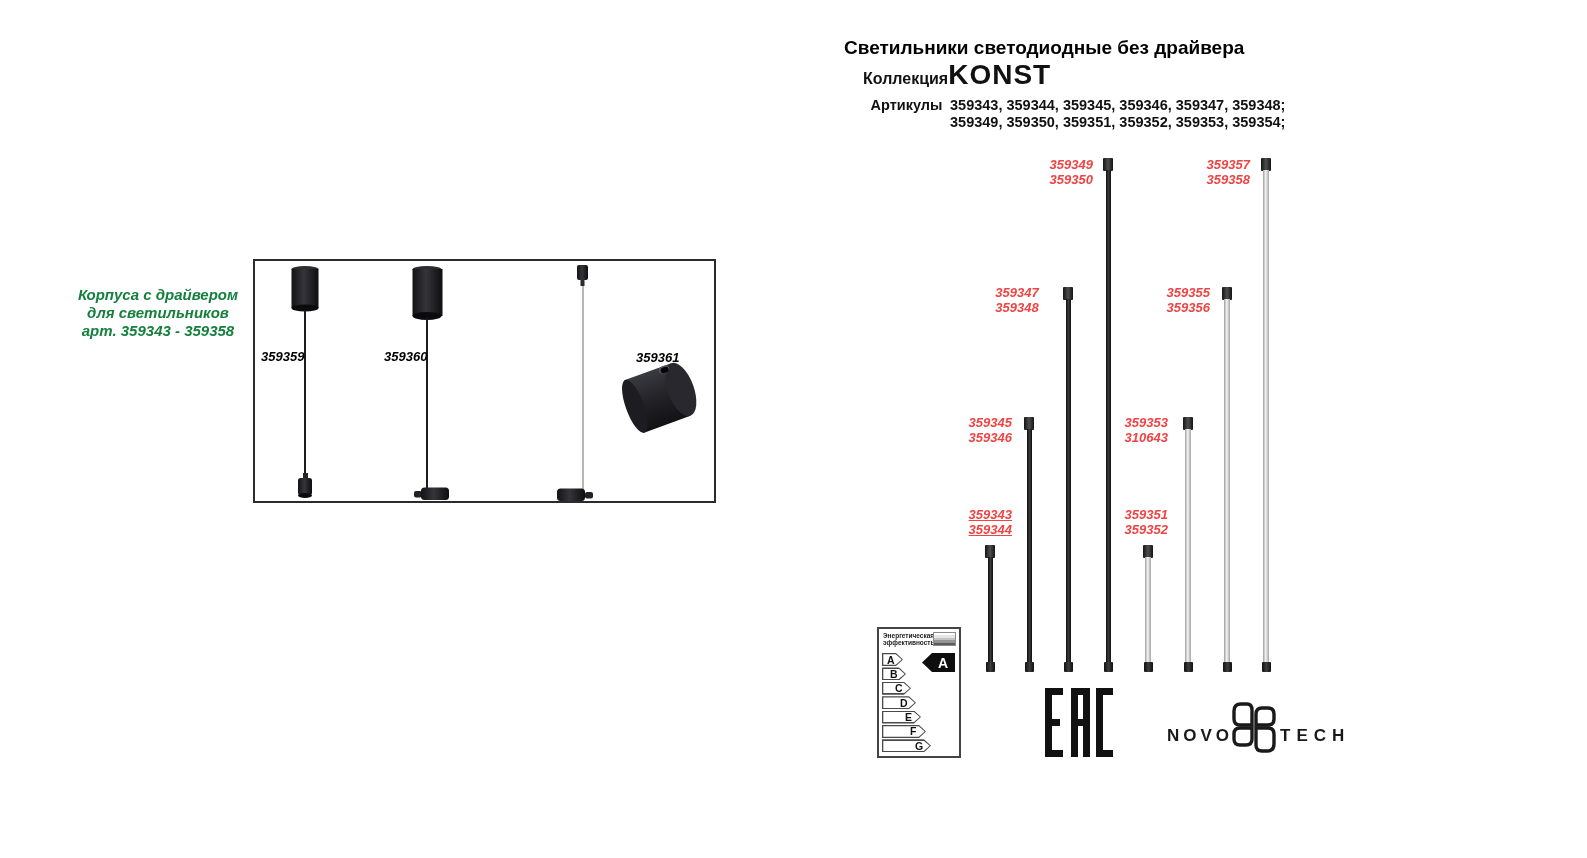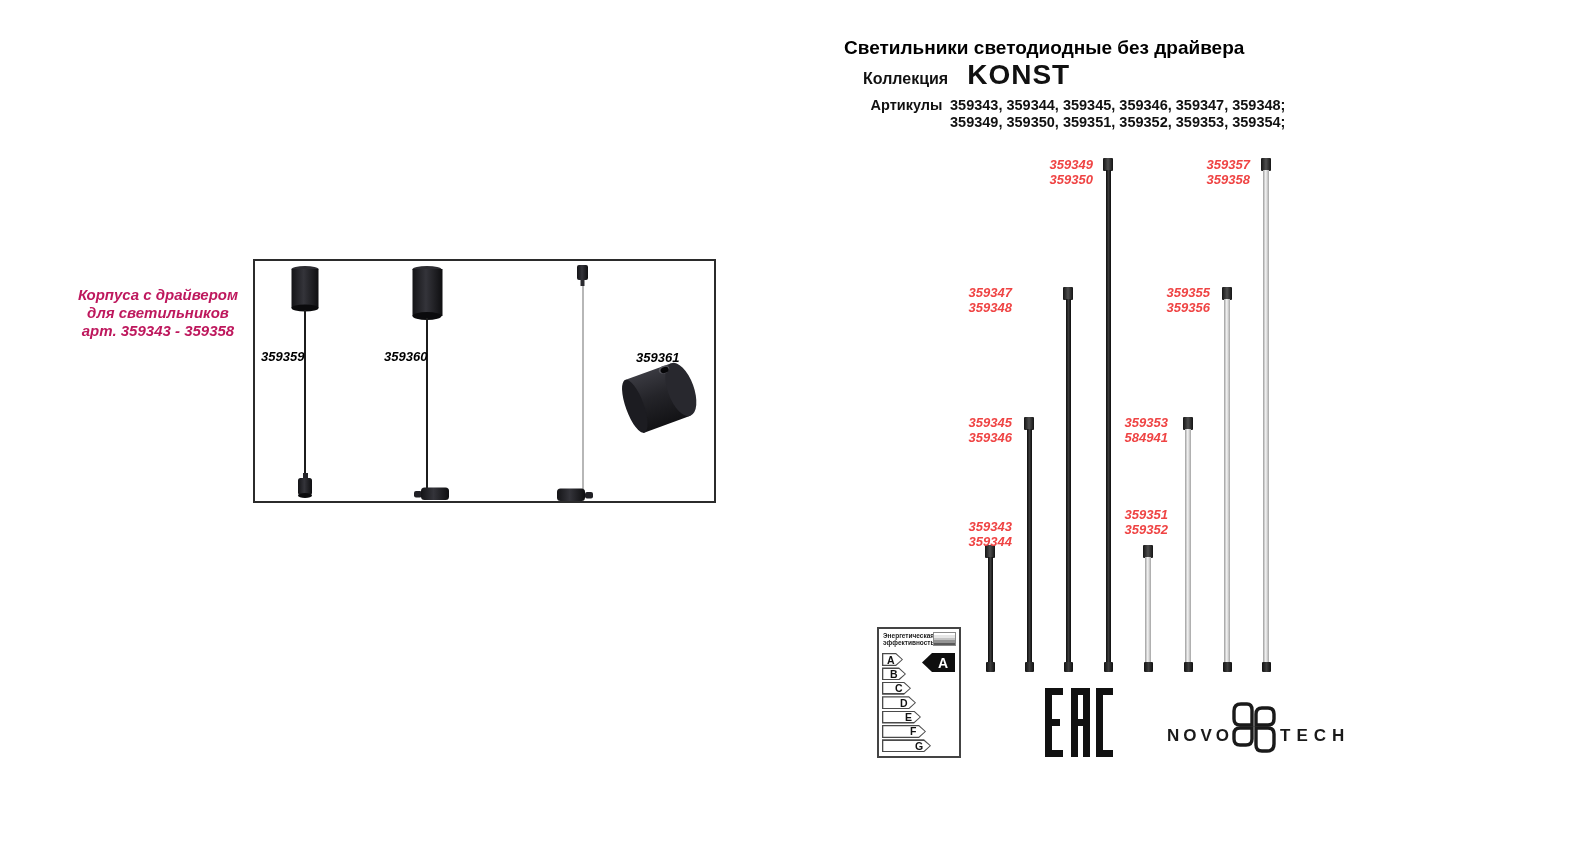--- a/index.html
+++ b/index.html
@@ -5,35 +5,35 @@
   html,body{margin:0;padding:0;}
   body{
     width:1587px;height:858px;position:relative;background:#ffffff;
     font-family:"Liberation Sans", sans-serif;color:#111;overflow:hidden;
   }
   .abs{position:absolute;}
 
   
   .left-caption{
     left:58px;top:286px;width:200px;text-align:center;
-    font-size:15px;font-weight:bold;font-style:italic;line-height:18px;color:#be185d;
+    font-size:15px;font-weight:bold;font-style:italic;line-height:18px;color:#15803d;
   }
   .products-box{
     left:253px;top:259px;width:463px;height:244px;
     border:2px solid #2b2b2b;box-sizing:border-box;background:#fff;
   }
   .lamp-label{
     font-size:13px;font-weight:bold;font-style:italic;color:#000;
   }
   .cord-dark{width:2px;background:#1c1c1c;}
   .cord-light{width:2px;background:#b7b7b7;}
 
   
   .main-title{left:844px;top:37px;font-size:19px;font-weight:bold;color:#000;white-space:nowrap;}
-  .collection-row{left:863px;top:59px;display:flex;align-items:baseline;gap:19px;}
+  .collection-row{left:863px;top:59px;display:flex;align-items:baseline;gap:0;}
   .collection-label{font-size:16px;font-weight:bold;}
   .collection-name{font-size:28px;font-weight:bold;letter-spacing:1px;}
   .articles-row{left:863px;top:97px;display:flex;font-size:14.5px;font-weight:bold;line-height:17px;}
   .articles-label{width:87px;text-align:center;}
   .articles-lines div{white-space:nowrap;}
 
   
   .tube-label{
     position:absolute;text-align:right;font-size:13px;font-weight:bold;font-style:italic;
     line-height:15px;color:#ef4444;width:70px;
@@ -155,35 +155,35 @@
   <div class="articles-lines">
     <div>359343, 359344, 359345, 359346, 359347, 359348;</div>
     <div>359349, 359350, 359351, 359352, 359353, 359354;</div>
   </div>
 </div>
 
 <div id="tubes-layer">
     <div style="position: absolute; left: 985px; top: 545px; width: 10px; height: 13px; background: linear-gradient(90deg, rgb(20, 20, 20), rgb(78, 78, 78) 50%, rgb(20, 20, 20)); border-radius: 1px;"></div>
     <div style="position: absolute; left: 987.5px; top: 557px; width: 5px; height: 106px; background: linear-gradient(90deg, rgb(12, 12, 12), rgb(58, 58, 58) 50%, rgb(12, 12, 12));"></div>
     <div style="position: absolute; left: 985.5px; top: 662px; width: 9px; height: 10px; background: linear-gradient(90deg, rgb(16, 16, 16), rgb(60, 60, 60) 50%, rgb(16, 16, 16)); border-radius: 1px;"></div>
-    <div class="tube-label" style="left: 942px; top: 519px;">
+    <div class="tube-label" style="left: 942px; top: 507px; text-decoration: underline;">
       <div>359343</div>
       <div>359344</div>
     </div>
     <div style="position: absolute; left: 1024px; top: 417px; width: 10px; height: 13px; background: linear-gradient(90deg, rgb(20, 20, 20), rgb(78, 78, 78) 50%, rgb(20, 20, 20)); border-radius: 1px;"></div>
     <div style="position: absolute; left: 1026.5px; top: 429px; width: 5px; height: 234px; background: linear-gradient(90deg, rgb(12, 12, 12), rgb(58, 58, 58) 50%, rgb(12, 12, 12));"></div>
     <div style="position: absolute; left: 1024.5px; top: 662px; width: 9px; height: 10px; background: linear-gradient(90deg, rgb(16, 16, 16), rgb(60, 60, 60) 50%, rgb(16, 16, 16)); border-radius: 1px;"></div>
     <div class="tube-label" style="left: 942px; top: 415px;">
       <div>359345</div>
       <div>359346</div>
     </div>
     <div style="position: absolute; left: 1063px; top: 287px; width: 10px; height: 13px; background: linear-gradient(90deg, rgb(20, 20, 20), rgb(78, 78, 78) 50%, rgb(20, 20, 20)); border-radius: 1px;"></div>
     <div style="position: absolute; left: 1065.5px; top: 299px; width: 5px; height: 364px; background: linear-gradient(90deg, rgb(12, 12, 12), rgb(58, 58, 58) 50%, rgb(12, 12, 12));"></div>
     <div style="position: absolute; left: 1063.5px; top: 662px; width: 9px; height: 10px; background: linear-gradient(90deg, rgb(16, 16, 16), rgb(60, 60, 60) 50%, rgb(16, 16, 16)); border-radius: 1px;"></div>
-    <div class="tube-label" style="left: 942px; top: 285px;">
+    <div class="tube-label" style="left: 982px; top: 285px; text-align: center;">
       <div>359347</div>
       <div>359348</div>
     </div>
     <div style="position: absolute; left: 1103px; top: 158px; width: 10px; height: 13px; background: linear-gradient(90deg, rgb(20, 20, 20), rgb(78, 78, 78) 50%, rgb(20, 20, 20)); border-radius: 1px;"></div>
     <div style="position: absolute; left: 1105.5px; top: 170px; width: 5px; height: 493px; background: linear-gradient(90deg, rgb(12, 12, 12), rgb(58, 58, 58) 50%, rgb(12, 12, 12));"></div>
     <div style="position: absolute; left: 1103.5px; top: 662px; width: 9px; height: 10px; background: linear-gradient(90deg, rgb(16, 16, 16), rgb(60, 60, 60) 50%, rgb(16, 16, 16)); border-radius: 1px;"></div>
     <div class="tube-label" style="left: 1023px; top: 157px;">
       <div>359349</div>
       <div>359350</div>
     </div>
@@ -192,21 +192,21 @@
     <div style="position: absolute; left: 1143.5px; top: 662px; width: 9px; height: 10px; background: linear-gradient(90deg, rgb(16, 16, 16), rgb(60, 60, 60) 50%, rgb(16, 16, 16)); border-radius: 1px;"></div>
     <div class="tube-label" style="left: 1098px; top: 507px;">
       <div>359351</div>
       <div>359352</div>
     </div>
     <div style="position: absolute; left: 1183px; top: 417px; width: 10px; height: 13px; background: linear-gradient(90deg, rgb(20, 20, 20), rgb(78, 78, 78) 50%, rgb(20, 20, 20)); border-radius: 1px;"></div>
     <div style="position: absolute; left: 1185px; top: 429px; width: 6px; height: 234px; background: linear-gradient(90deg, rgb(156, 156, 156), rgb(244, 244, 244) 45%, rgb(164, 164, 164));"></div>
     <div style="position: absolute; left: 1183.5px; top: 662px; width: 9px; height: 10px; background: linear-gradient(90deg, rgb(16, 16, 16), rgb(60, 60, 60) 50%, rgb(16, 16, 16)); border-radius: 1px;"></div>
     <div class="tube-label" style="left: 1098px; top: 415px;">
       <div>359353</div>
-      <div>584941</div>
+      <div>310643</div>
     </div>
     <div style="position: absolute; left: 1222px; top: 287px; width: 10px; height: 13px; background: linear-gradient(90deg, rgb(20, 20, 20), rgb(78, 78, 78) 50%, rgb(20, 20, 20)); border-radius: 1px;"></div>
     <div style="position: absolute; left: 1224px; top: 299px; width: 6px; height: 364px; background: linear-gradient(90deg, rgb(156, 156, 156), rgb(244, 244, 244) 45%, rgb(164, 164, 164));"></div>
     <div style="position: absolute; left: 1222.5px; top: 662px; width: 9px; height: 10px; background: linear-gradient(90deg, rgb(16, 16, 16), rgb(60, 60, 60) 50%, rgb(16, 16, 16)); border-radius: 1px;"></div>
     <div class="tube-label" style="left: 1140px; top: 285px;">
       <div>359355</div>
       <div>359356</div>
     </div>
     <div style="position: absolute; left: 1261px; top: 158px; width: 10px; height: 13px; background: linear-gradient(90deg, rgb(20, 20, 20), rgb(78, 78, 78) 50%, rgb(20, 20, 20)); border-radius: 1px;"></div>
     <div style="position: absolute; left: 1263px; top: 170px; width: 6px; height: 493px; background: linear-gradient(90deg, rgb(156, 156, 156), rgb(244, 244, 244) 45%, rgb(164, 164, 164));"></div>

